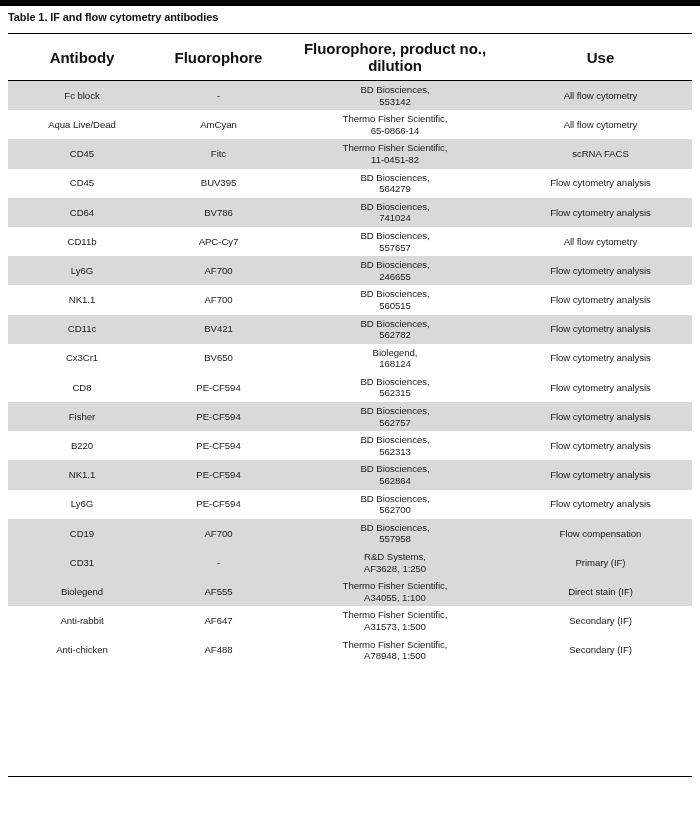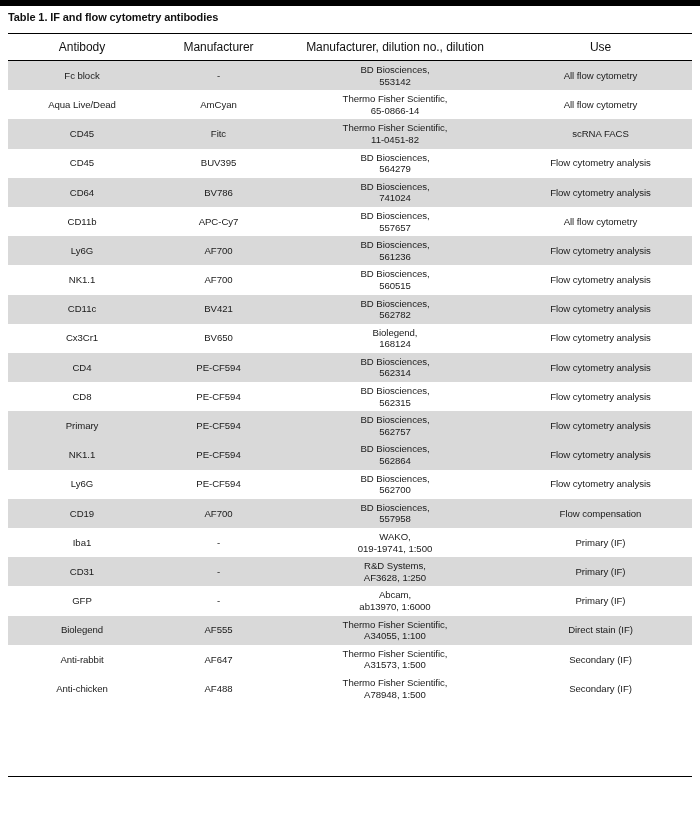--- a/index.html
+++ b/index.html
@@ -65,22 +65,22 @@
     border-collapse: collapse;
     table-layout: fixed;
     font-size: 9.6px;
   }
   table.ab-table col.c-antibody     { width: 148px; }
   table.ab-table col.c-fluorophore  { width: 125px; }
   table.ab-table col.c-manufacturer { width: 228px; }
   table.ab-table col.c-use          { width: 183px; }
 
   thead th {
-    font-size: 12px;
-    font-weight: normal;
+    font-size: 15px;
+    font-weight: bold;
     text-align: center;
     padding: 6px 2px 6px;
     height: 11px;
     vertical-align: middle;
     border-bottom: 1px solid #000000;
     color: #111111;
     letter-spacing: -0.05px;
   }
 
   tbody td {
@@ -121,22 +121,22 @@
   <table class="ab-table">
     <colgroup>
       <col class="c-antibody">
       <col class="c-fluorophore">
       <col class="c-manufacturer">
       <col class="c-use">
     </colgroup>
     <thead>
       <tr>
         <th>Antibody</th>
-        <th>Manufacturer</th>
-        <th>Manufacturer, dilution no., dilution</th>
+        <th>Fluorophore</th>
+        <th>Fluorophore, product no., dilution</th>
         <th>Use</th>
       </tr>
     </thead>
     <tbody id="table-body">
         <tr class="shaded">
           <td>Fc block</td>
           <td>-</td>
           <td>
             <span class="mfr-line1">BD Biosciences,</span>
             <span class="mfr-line2">553142</span>
@@ -186,21 +186,21 @@
             <span class="mfr-line1">BD Biosciences,</span>
             <span class="mfr-line2">557657</span>
           </td>
           <td>All flow cytometry</td>
         </tr>
         <tr class="shaded">
           <td>Ly6G</td>
           <td>AF700</td>
           <td>
             <span class="mfr-line1">BD Biosciences,</span>
-            <span class="mfr-line2">561236</span>
+            <span class="mfr-line2">246655</span>
           </td>
           <td>Flow cytometry analysis</td>
         </tr>
         <tr class="plain">
           <td>NK1.1</td>
           <td>AF700</td>
           <td>
             <span class="mfr-line1">BD Biosciences,</span>
             <span class="mfr-line2">560515</span>
           </td>
@@ -217,44 +217,44 @@
         </tr>
         <tr class="plain">
           <td>Cx3Cr1</td>
           <td>BV650</td>
           <td>
             <span class="mfr-line1">Biolegend,</span>
             <span class="mfr-line2">168124</span>
           </td>
           <td>Flow cytometry analysis</td>
         </tr>
-        <tr class="shaded">
-          <td>CD4</td>
-          <td>PE-CF594</td>
-          <td>
-            <span class="mfr-line1">BD Biosciences,</span>
-            <span class="mfr-line2">562314</span>
-          </td>
-          <td>Flow cytometry analysis</td>
-        </tr>
         <tr class="plain">
           <td>CD8</td>
           <td>PE-CF594</td>
           <td>
             <span class="mfr-line1">BD Biosciences,</span>
             <span class="mfr-line2">562315</span>
           </td>
           <td>Flow cytometry analysis</td>
         </tr>
         <tr class="shaded">
-          <td>Primary</td>
+          <td>Fisher</td>
           <td>PE-CF594</td>
           <td>
             <span class="mfr-line1">BD Biosciences,</span>
             <span class="mfr-line2">562757</span>
+          </td>
+          <td>Flow cytometry analysis</td>
+        </tr>
+        <tr class="plain">
+          <td>B220</td>
+          <td>PE-CF594</td>
+          <td>
+            <span class="mfr-line1">BD Biosciences,</span>
+            <span class="mfr-line2">562313</span>
           </td>
           <td>Flow cytometry analysis</td>
         </tr>
         <tr class="shaded">
           <td>NK1.1</td>
           <td>PE-CF594</td>
           <td>
             <span class="mfr-line1">BD Biosciences,</span>
             <span class="mfr-line2">562864</span>
           </td>
@@ -271,47 +271,29 @@
         </tr>
         <tr class="shaded">
           <td>CD19</td>
           <td>AF700</td>
           <td>
             <span class="mfr-line1">BD Biosciences,</span>
             <span class="mfr-line2">557958</span>
           </td>
           <td>Flow compensation</td>
         </tr>
-        <tr class="plain">
-          <td>Iba1</td>
-          <td>-</td>
-          <td>
-            <span class="mfr-line1">WAKO,</span>
-            <span class="mfr-line2">019-19741, 1:500</span>
-          </td>
-          <td>Primary (IF)</td>
-        </tr>
         <tr class="shaded">
           <td>CD31</td>
           <td>-</td>
           <td>
             <span class="mfr-line1">R&amp;D Systems,</span>
             <span class="mfr-line2">AF3628, 1:250</span>
           </td>
           <td>Primary (IF)</td>
         </tr>
-        <tr class="plain">
-          <td>GFP</td>
-          <td>-</td>
-          <td>
-            <span class="mfr-line1">Abcam,</span>
-            <span class="mfr-line2">ab13970, 1:6000</span>
-          </td>
-          <td>Primary (IF)</td>
-        </tr>
         <tr class="shaded">
           <td>Biolegend</td>
           <td>AF555</td>
           <td>
             <span class="mfr-line1">Thermo Fisher Scientific,</span>
             <span class="mfr-line2">A34055, 1:100</span>
           </td>
           <td>Direct stain (IF)</td>
         </tr>
         <tr class="plain">

